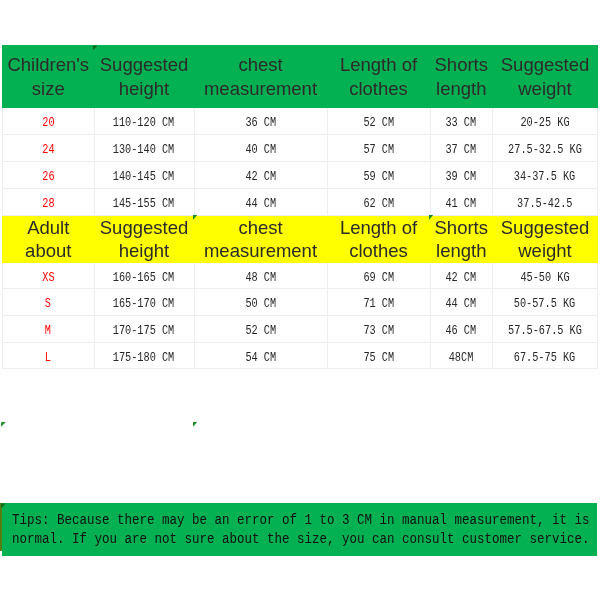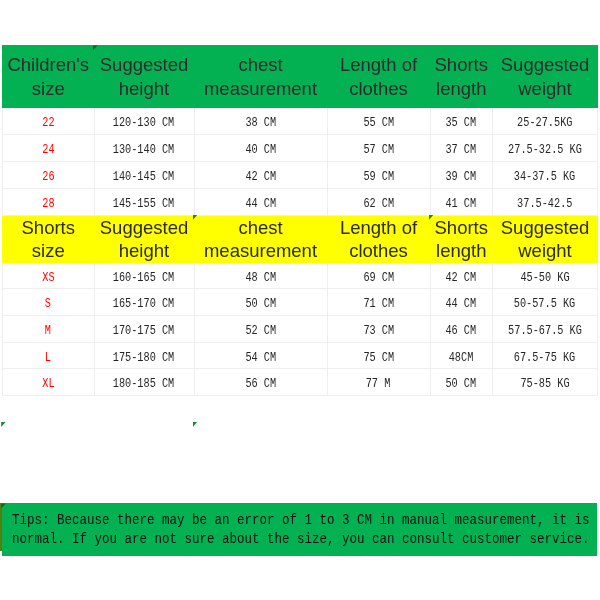--- a/index.html
+++ b/index.html
@@ -168,26 +168,26 @@
             <span>Length of clothes</span>
           </td>
           <td>
             <span>Shorts length</span>
           </td>
           <td>
             <span>Suggested weight</span>
           </td>
         </tr>
         <tr class="datarow">
-          <td class="sz"><span>22</span></td>
-          <td><span>120-130 CM</span></td>
-          <td><span>38 CM</span></td>
-          <td><span>55 CM</span></td>
-          <td><span>35 CM</span></td>
-          <td><span>25-27.5KG</span></td>
+          <td class="sz"><span>20</span></td>
+          <td><span>110-120 CM</span></td>
+          <td><span>36 CM</span></td>
+          <td><span>52 CM</span></td>
+          <td><span>33 CM</span></td>
+          <td><span>20-25 KG</span></td>
         </tr>
         <tr class="datarow">
           <td class="sz"><span>24</span></td>
           <td><span>130-140 CM</span></td>
           <td><span>40 CM</span></td>
           <td><span>57 CM</span></td>
           <td><span>37 CM</span></td>
           <td><span>27.5-32.5 KG</span></td>
         </tr>
         <tr class="datarow">
@@ -201,21 +201,21 @@
         <tr class="datarow">
           <td class="sz"><span>28</span></td>
           <td><span>145-155 CM</span></td>
           <td><span>44 CM</span></td>
           <td><span>62 CM</span></td>
           <td><span>41 CM</span></td>
           <td><span>37.5-42.5</span></td>
         </tr>
         <tr class="hdr-yellow">
           <td>
-            <span>Shorts size</span>
+            <span>Adult about</span>
           </td>
           <td>
             <span>Suggested height</span>
           </td>
           <td>
             <span>chest measurement</span>
           </td>
           <td>
             <span>Length of clothes</span>
           </td>
@@ -250,28 +250,20 @@
           <td><span>46 CM</span></td>
           <td><span>57.5-67.5 KG</span></td>
         </tr>
         <tr class="datarow adult">
           <td class="sz"><span>L</span></td>
           <td><span>175-180 CM</span></td>
           <td><span>54 CM</span></td>
           <td><span>75 CM</span></td>
           <td><span>48CM</span></td>
           <td><span>67.5-75 KG</span></td>
-        </tr>
-        <tr class="datarow adult">
-          <td class="sz"><span>XL</span></td>
-          <td><span>180-185 CM</span></td>
-          <td><span>56 CM</span></td>
-          <td><span>77 M</span></td>
-          <td><span>50 CM</span></td>
-          <td><span>75-85 KG</span></td>
         </tr>
       </tbody>
   </table>
   <div id="stubs">
       <div class="stub" style="left: 1.5px;"></div>
       <div class="stub" style="left: 93px;"></div>
       <div class="stub" style="left: 193.5px;"></div>
       <div class="stub" style="left: 326.5px;"></div>
       <div class="stub" style="left: 429.5px;"></div>
       <div class="stub" style="left: 492px;"></div>

